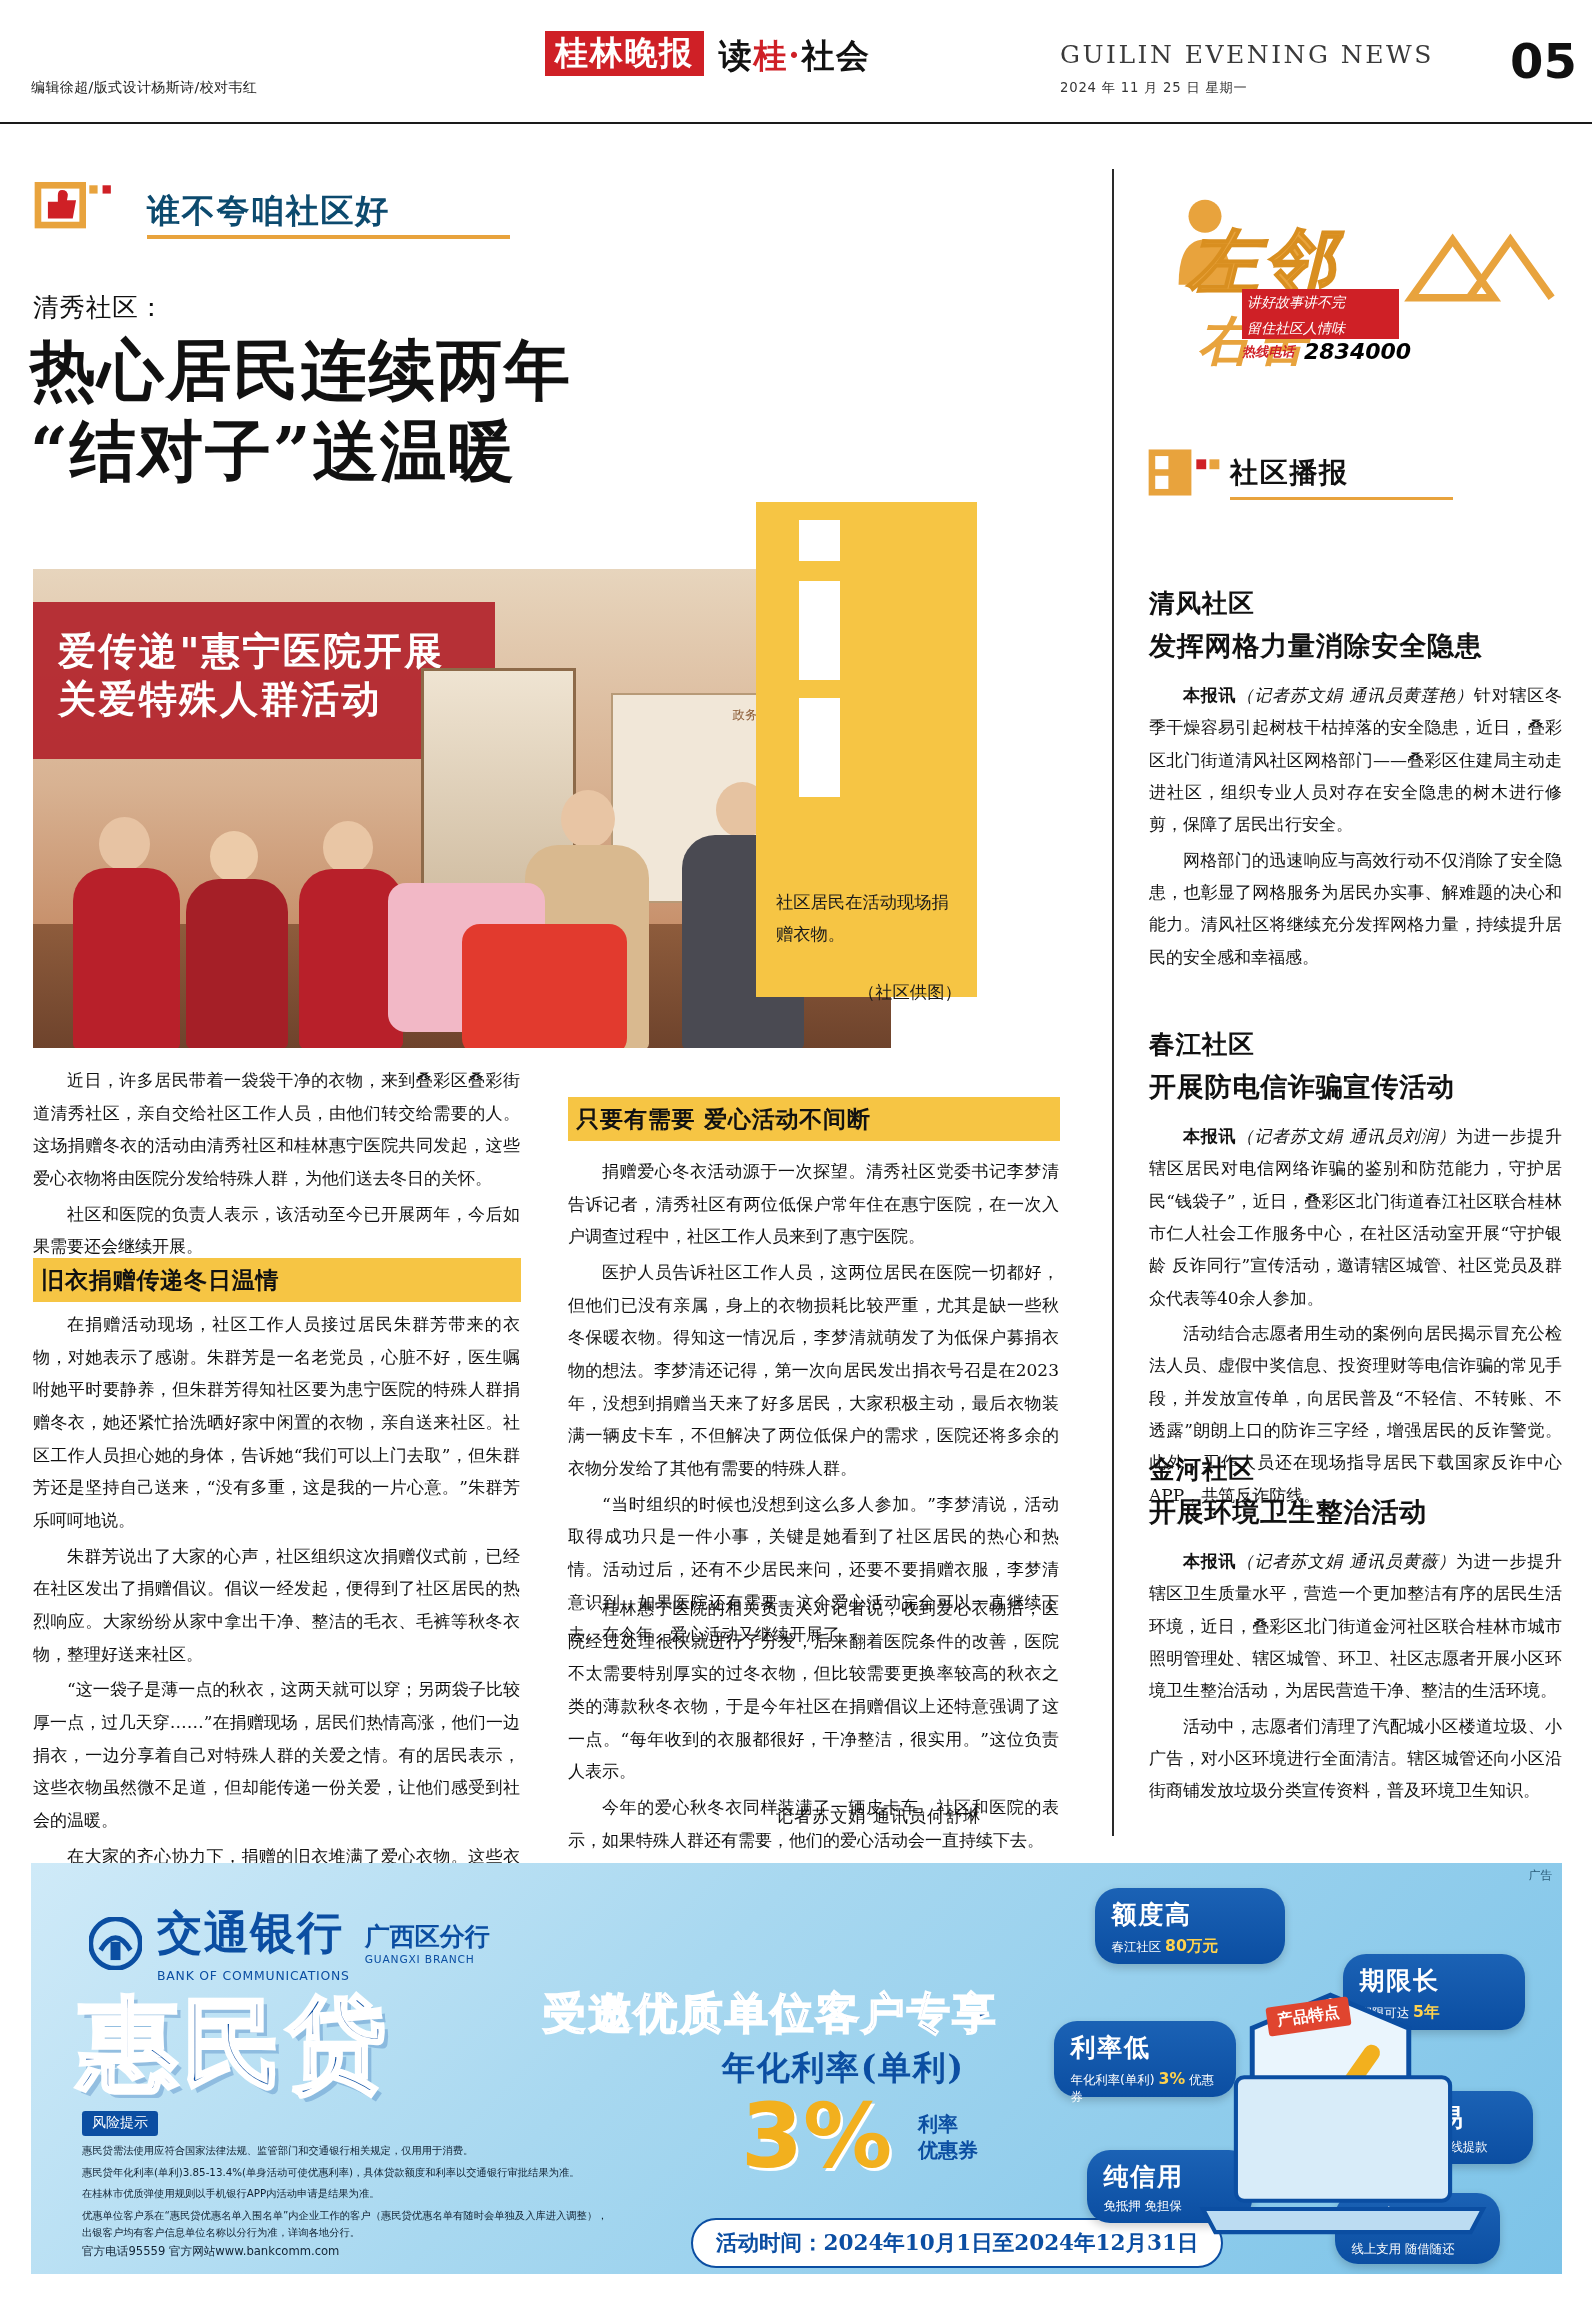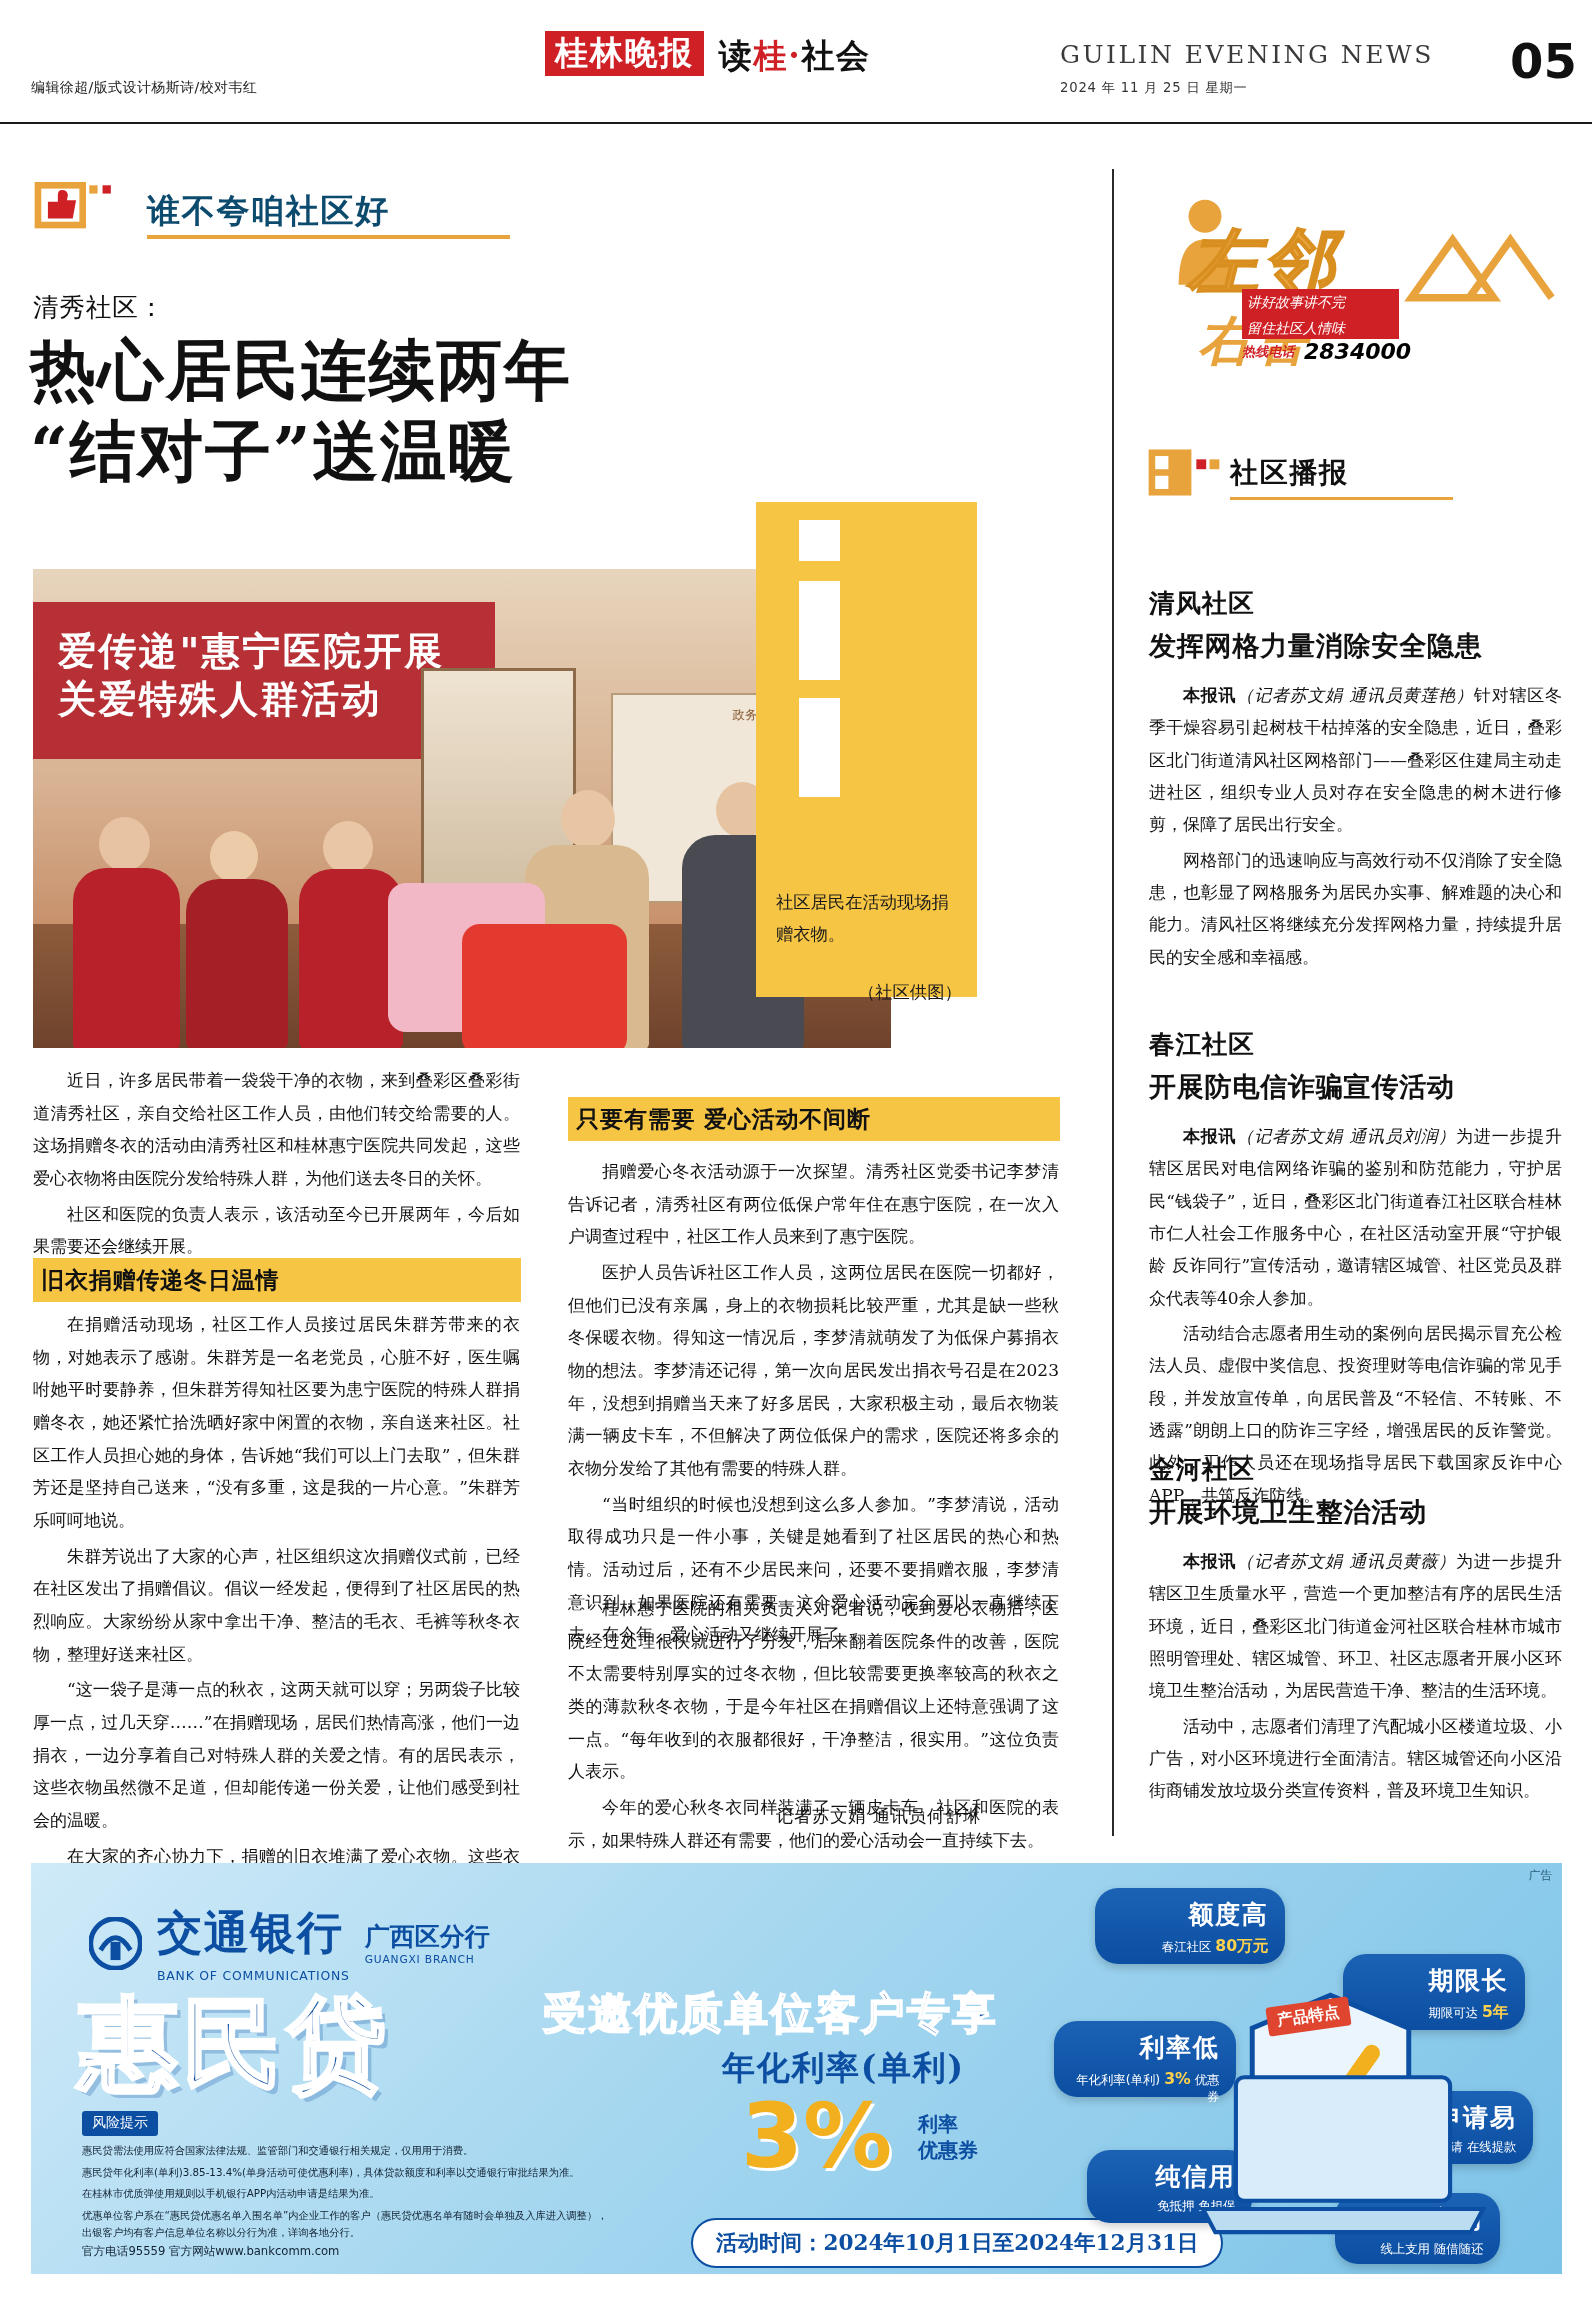--- a/index.html
+++ b/index.html
@@ -398,21 +398,21 @@
   }
   .ad-period{
     position:absolute;left:660px;top:355px;
     background:#fff;border:2.5px solid #0b4ea2;border-radius:33px;
     padding:8.3px 23px;font-size:21.5px;font-weight:bold;color:#0b4ea2;
     font-family:"DejaVu Serif","Liberation Serif",serif;
   }
   .bubble{
     position:absolute;border-radius:23px;
     background:linear-gradient(180deg,#1b62b5,#0b4ea2);
-    color:#fff;text-align:right;padding:10px 16.5px;box-sizing:border-box;
+    color:#fff;text-align:left;padding:10px 16.5px;box-sizing:border-box;
     box-shadow:0 3.3px 8.3px rgba(0,0,0,.18);
   }
   .bubble .bt{font-size:25px;font-weight:bold;letter-spacing:1.7px;
     font-family:"DejaVu Serif","Liberation Serif",serif;}
   .bubble .bs{font-size:12.4px;margin-top:5px;}
   .bubble .bs b{color:#ffd24d;font-size:15.7px;}
   .shield{
     position:absolute;left:1213px;top:124px;width:173px;height:206px;
   }
   .shield-label{

